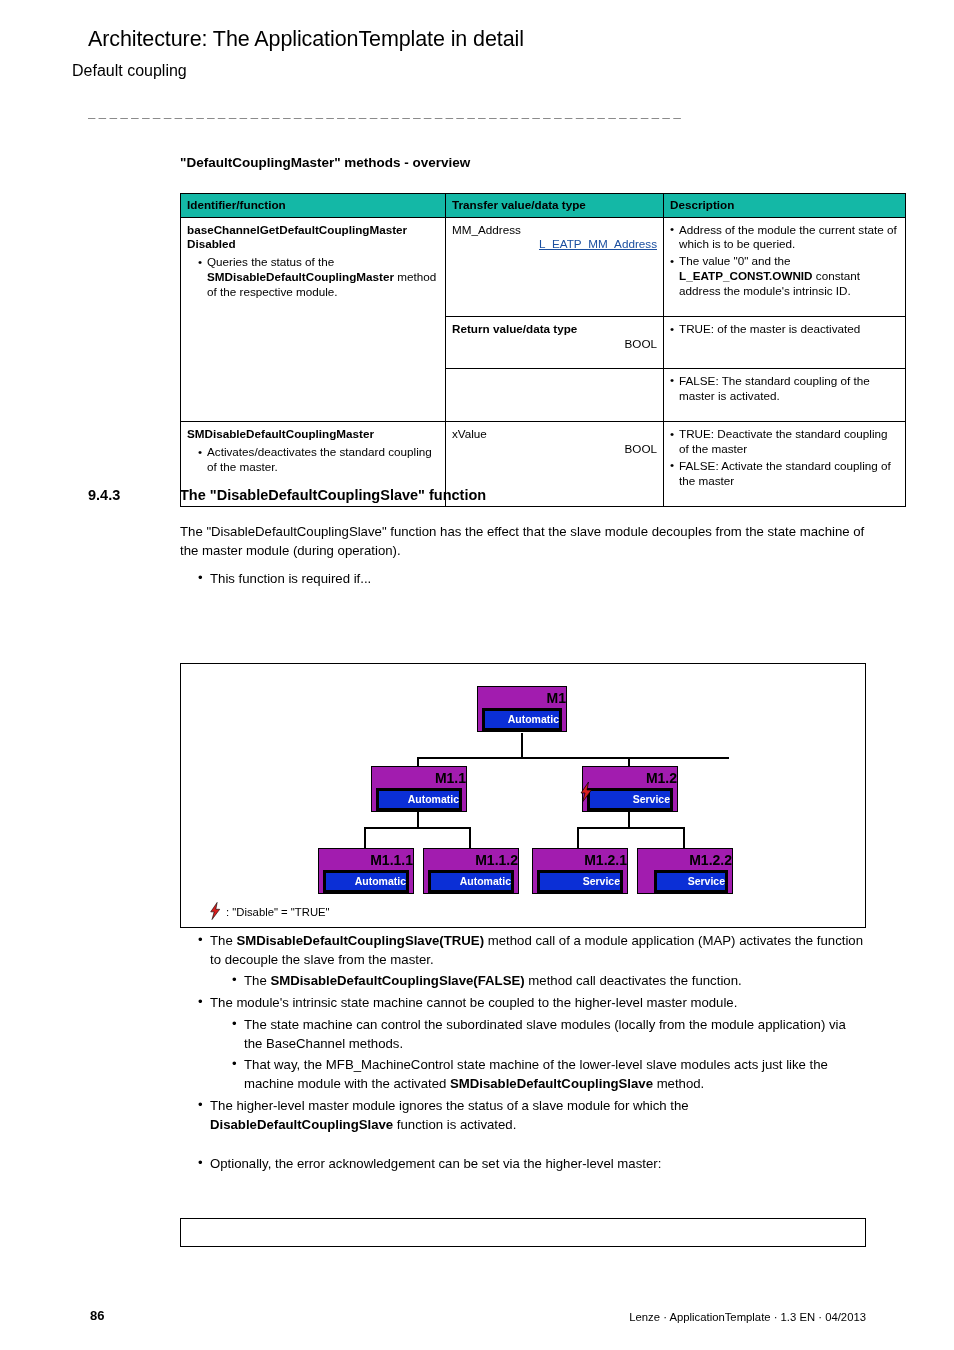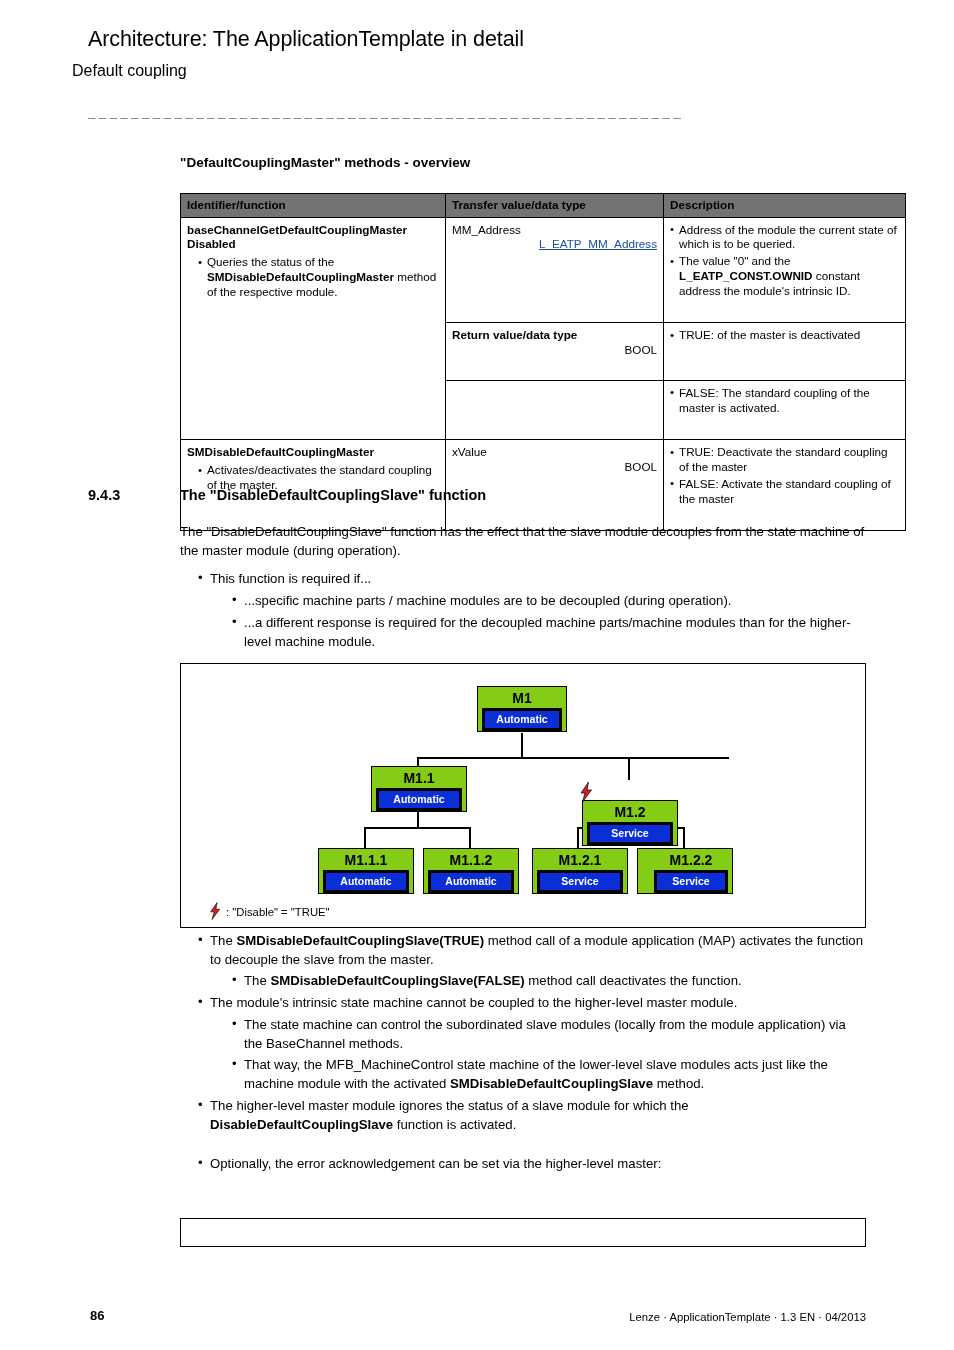--- a/index.html
+++ b/index.html
@@ -63,25 +63,25 @@
     left: 180px;
     top: 193px;
     width: 686px;
     border-collapse: collapse;
     table-layout: fixed;
     font-size: 11.7px;
   }
   .tbl th, .tbl td {
     border: 1px solid #000000;
     vertical-align: top;
-    padding: 5px 6px 22px 6px;
+    padding: 5px 6px 16px 6px;
     line-height: 1.26;
   }
   .tbl thead th {
-    background: #737373;
+    background: #14b8a6;
     font-weight: bold;
     font-size: 11.7px;
     padding: 4px 6px 4px 6px;
     text-align: left;
   }
   .col1 { width: 252px; }
   .col2 { width: 205px; }
   .col3 { width: 229px; }
   .nb { font-weight: bold; }
   .ul-tight {
@@ -208,21 +208,21 @@
     display: block;
     margin: 3px 4px 4px 4px;
     background: #0b2fd6;
     color: #ffffff;
     font-size: 10.5px;
     font-weight: bold;
     line-height: 1.25;
     padding: 2px 0 2px 0;
     border: 3px solid #000000;
   }
-  .node.cyan { background: #84cc16; }
+  .node.cyan { background: #a21caf; text-align: right; }
   .ln { position: absolute; background: #000000; }
   .legend-txt {
     position: absolute;
     font-size: 11.3px;
     color: #000;
   }
   .bolt {
     position: absolute;
     width: 14px;
     height: 20px;
@@ -341,24 +341,20 @@
   </table>
 
   <div class="sec-num">9.4.3</div>
   <div class="sec-title">The "DisableDefaultCouplingSlave" function</div>
 
   <div class="body-block">
     <p>The "DisableDefaultCouplingSlave" function has the effect that the slave module decouples from the state machine of the master module (during operation).</p>
     <ul class="lvl1">
       <li>
         <span>This function is required if...</span>
-        <ul class="lvl2">
-          <li>...specific machine parts / machine modules are to be decoupled (during operation).</li>
-          <li>...a different response is required for the decoupled machine parts/machine modules than for the higher-level machine module.</li>
-        </ul>
       </li>
     </ul>
   </div>
 
   <div class="diagram">
 
     <div class="ln" style="left:340px; top:69px; width:2px; height:26px;"></div>
     <div class="ln" style="left:236px; top:93px; width:312px; height:2px;"></div>
     <div class="ln" style="left:236px; top:93px; width:2px; height:23px;"></div>
     <div class="ln" style="left:447px; top:93px; width:2px; height:23px;"></div>
@@ -376,21 +372,21 @@
     <div class="node cyan" style="left:296px; top:22px; width:90px; height:46px;">
       <span class="nm">M1</span>
       <span class="md">Automatic</span>
     </div>
 
     <div class="node cyan" style="left:190px; top:102px; width:96px; height:46px;">
       <span class="nm">M1.1</span>
       <span class="md">Automatic</span>
     </div>
 
-    <div class="node cyan" style="left:401px; top:102px; width:96px; height:46px;margin-top:34px;">
+    <div class="node cyan" style="left:401px; top:102px; width:96px; height:46px;">
       <span class="nm">M1.2</span>
       <span class="md">Service</span>
     </div>
 
     <div class="node cyan" style="left:137px; top:184px; width:96px; height:46px;">
       <span class="nm">M1.1.1</span>
       <span class="md">Automatic</span>
     </div>
 
     <div class="node cyan" style="left:242px; top:184px; width:96px; height:46px;">

